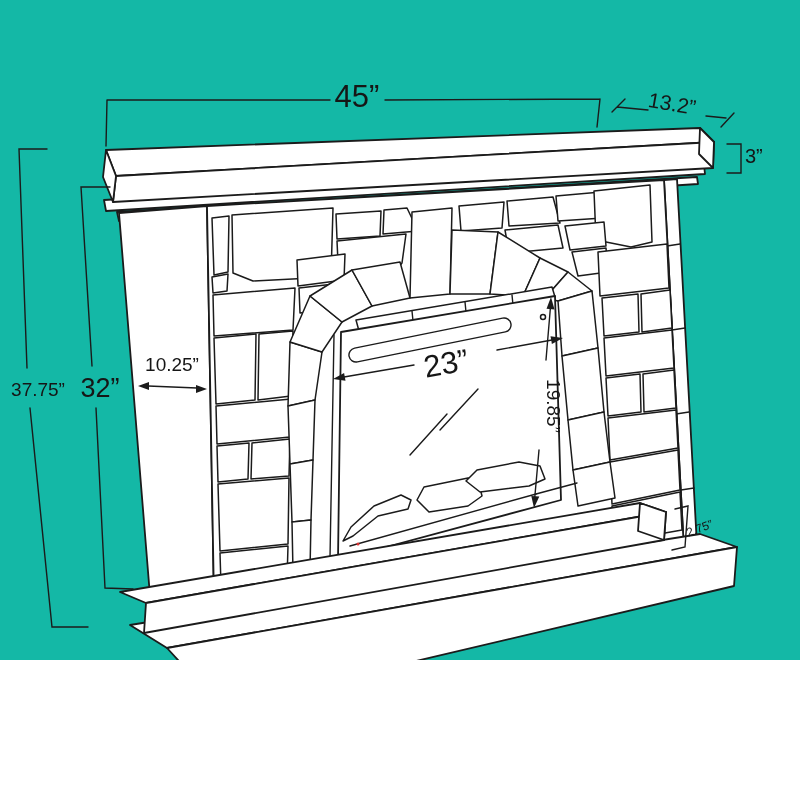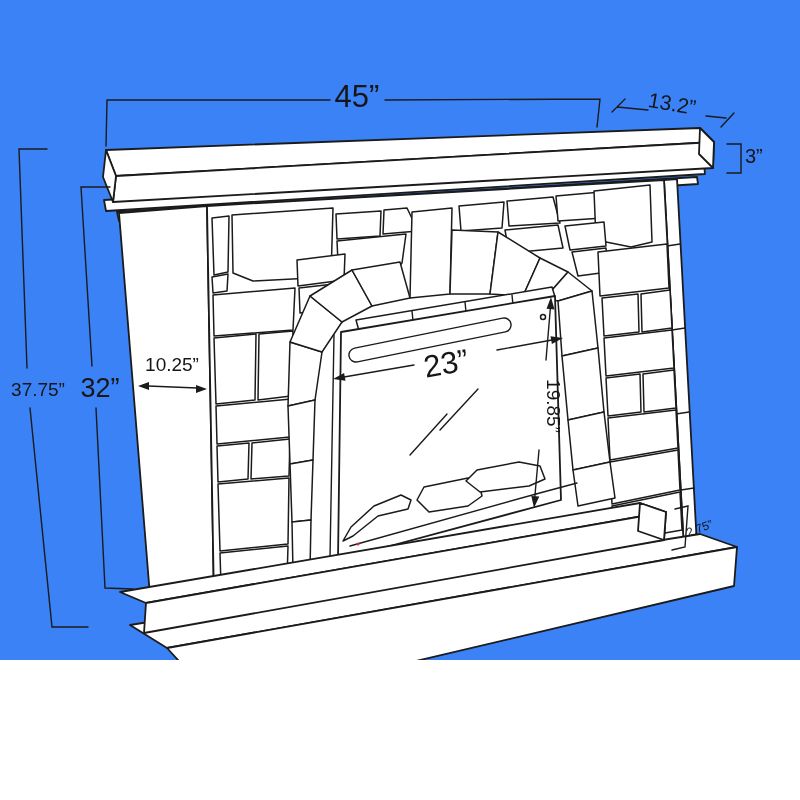--- a/index.html
+++ b/index.html
@@ -1,16 +1,16 @@
 <!DOCTYPE html>
 <html><head>
 <meta charset="utf-8">
 <style>
   html,body{margin:0;padding:0;background:#ffffff;}
-  .stage{width:800px;height:660px;position:relative;background:#3b82f6;overflow:hidden;}
+  .stage{width:800px;height:660px;position:relative;background:#14b8a6;overflow:hidden;}
   svg{display:block;}
   .outline{fill:#ffffff;stroke:#1b1b1b;stroke-width:1.8;stroke-linejoin:round;}
   .stone{fill:#ffffff;stroke:#1b1b1b;stroke-width:1.5;stroke-linejoin:round;}
   .thin{fill:none;stroke:#1b1b1b;stroke-width:1.4;stroke-linejoin:round;stroke-linecap:round;}
   .dimline{fill:none;stroke:#1b1b1b;stroke-width:1.4;stroke-linecap:round;}
   .dimhead{fill:#1b1b1b;stroke:none;}
   .dim-text{fill:#161616;font-family:"Liberation Sans","DejaVu Sans",sans-serif;}
 </style>
 </head>
 <body>

